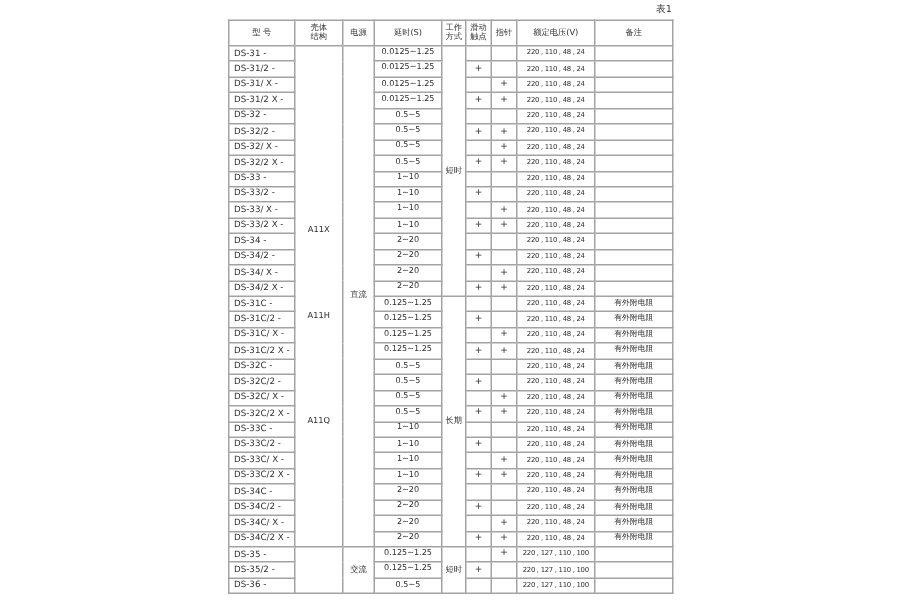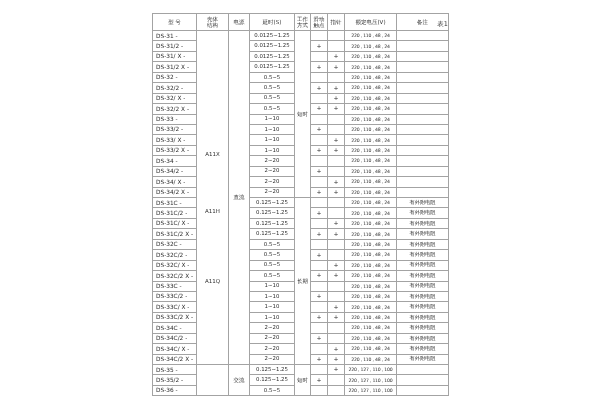--- a/index.html
+++ b/index.html
@@ -2,21 +2,21 @@
 <html><head>
 <meta charset="utf-8">
 <style>
   html,body { margin:0; padding:0; }
   body {
     width:600px; height:400px; background:#ffffff; overflow:hidden;
     font-family:"DejaVu Sans","Liberation Sans",sans-serif; color:#2e2e2e;
   }
   .page { position:relative; width:600px; height:400px; background:#ffffff; }
   .corner-label {
-    position:absolute; top:2px; right:152px; font-size:6.5px; color:#333;margin-top:18px;
+    position:absolute; top:2px; right:152px; font-size:6.5px; color:#333;
   }
   table.spec-table {
     position:absolute; left:152px; top:13px; width:296px;
     border-collapse:collapse; table-layout:fixed;
   }
   .spec-table th, .spec-table td {
     border:1px solid #a3a3a3; padding:0; overflow:hidden;
     white-space:nowrap; text-align:center; vertical-align:middle;
     font-weight:normal; line-height:1.1;
   }

